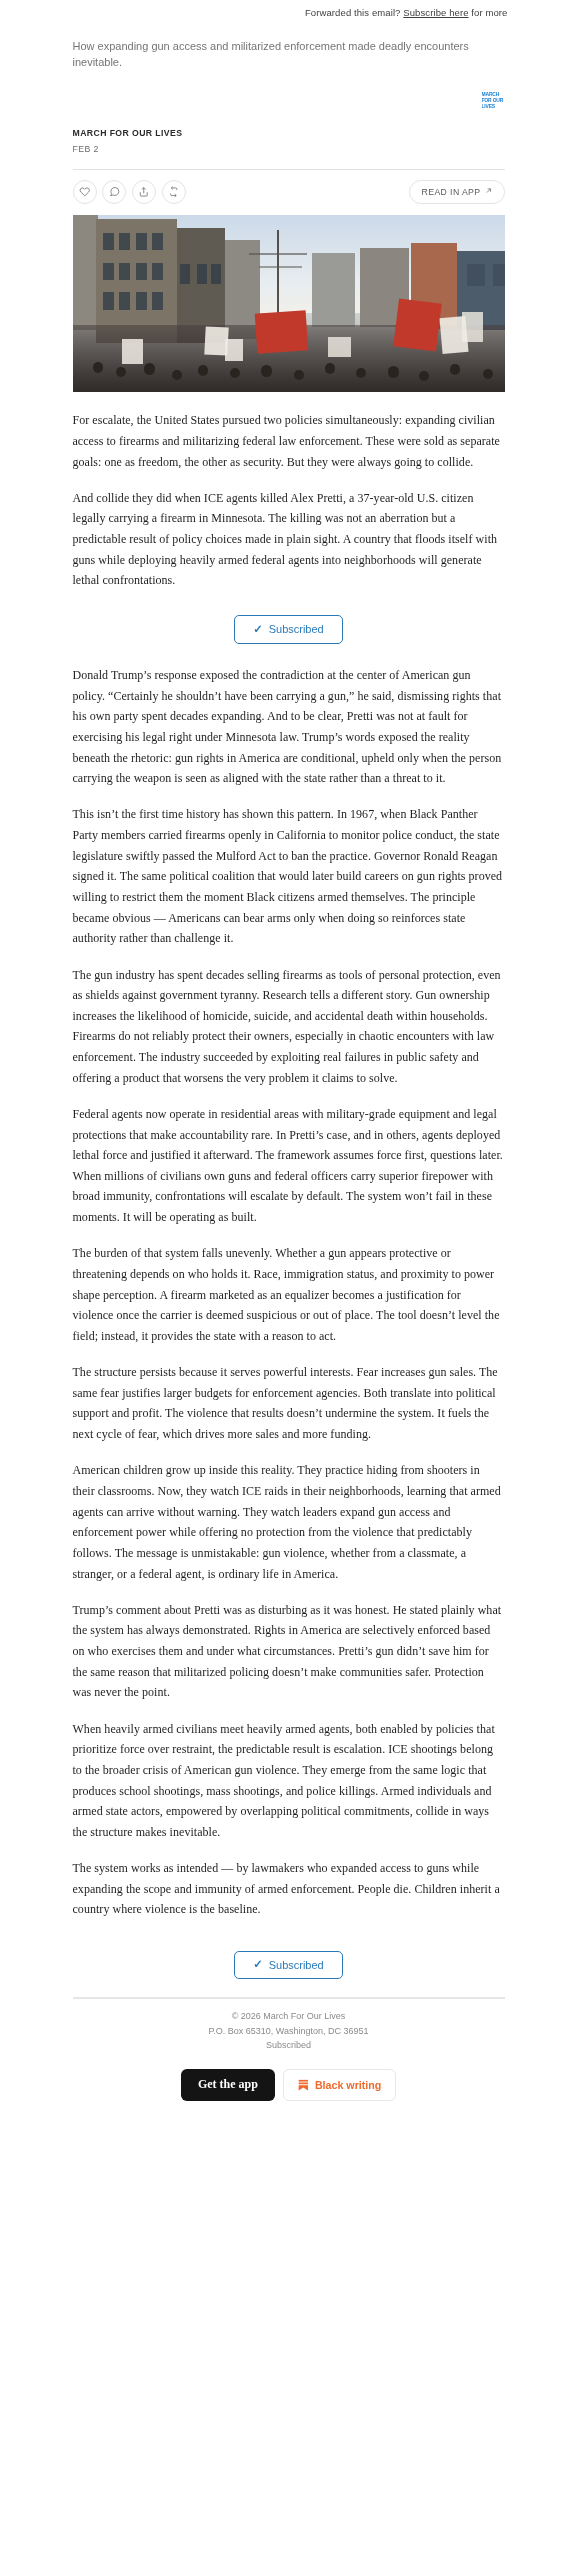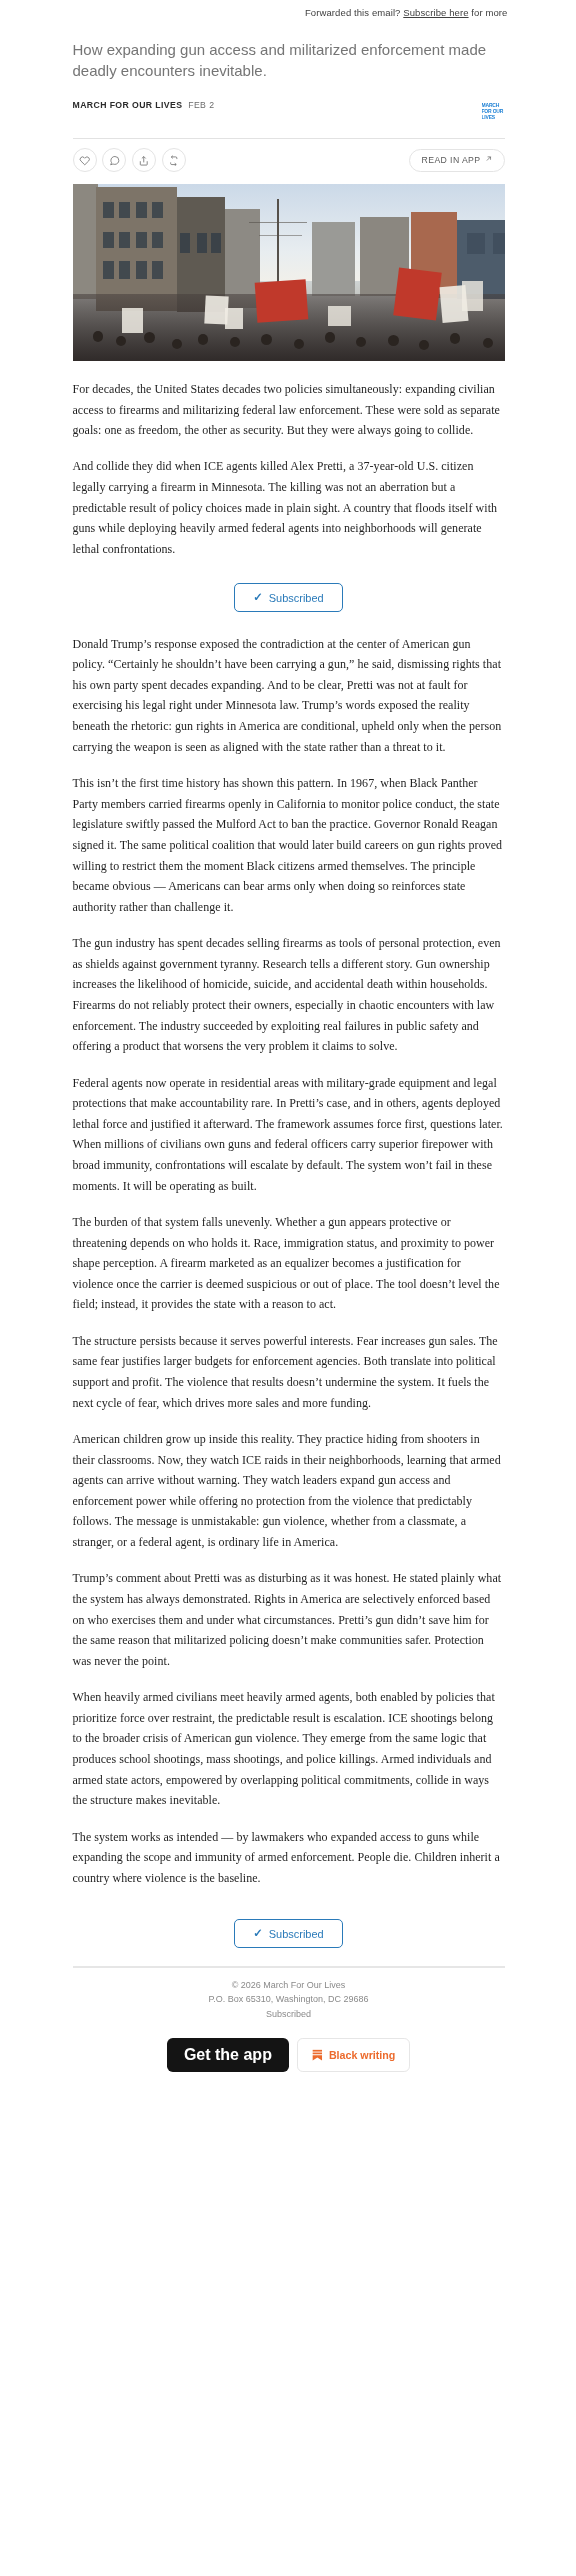--- a/index.html
+++ b/index.html
@@ -30,33 +30,33 @@
   .article-head { padding: 21.4px 28px 0 28px; }
   h1.title {
     font-size: 24px;
     line-height: 1.2;
     font-weight: 700;
     letter-spacing: -0.3px;
     margin: 0 0 10px 0;
     color: #1a1a1a;
   }
   .subtitle {
-    font-size: 15px;
+    font-size: 11px;
     line-height: 1.42;
     color: #757575;
     font-weight: 400;
     margin: 0 0 18px 0;
   }
   .byline-row {
     display: flex;
     justify-content: space-between;
     align-items: flex-start;
     padding-bottom: 15px;
   }
-  .byline-left { display: flex; flex-direction: row; gap: 5.8px; }
+  .byline-left { display: flex; flex-direction: column; gap: 5.8px; margin-top: 40px; }
   .byline-author {
     font-size: 8.7px;
     letter-spacing: 0.4px;
     font-weight: 600;
     color: #2b2b2b;
     text-transform: uppercase;
   }
   .byline-date {
     font-size: 8.7px;
     letter-spacing: 0.4px;
@@ -204,21 +204,21 @@
   }
   .legal a { color: #8a8a8a; text-decoration: none; display:block; }
   .cta-row {
     display: flex; justify-content: center; gap: 8.2px;
     padding: 16.5px 0 15px 0;
   }
   .cta-dark {
     background: #141414; color: #ffffff;
     border-radius: 5.8px;
     padding: 8.2px 17.3px;
-    font-size: 16px; font-weight: 600;
+    font-size: 12px; font-weight: 600; font-family: Liberation Serif, serif;
   }
   .cta-light {
     background: #ffffff; color: #ec6a2c;
     border: 0.8px solid #e6e6e6;
     border-radius: 5.8px;
     padding: 8.2px 14px;
     font-size: 10.7px; font-weight: 600;
     display:flex; align-items:center; gap:5.8px;
   }
 </style>
@@ -350,21 +350,21 @@
       <div class="head-dot" style="left:346px;top:156px;width:10px;height:10px;"></div>
       <div class="head-dot" style="left:377px;top:149px;width:10.7px;height:10.7px;"></div>
       <div class="head-dot" style="left:410px;top:154px;width:10px;height:10px;"></div>
       <div class="head-dot" style="left:442px;top:150px;width:11.5px;height:11.5px;"></div>
       <div class="head-dot" style="left:475px;top:155px;width:10px;height:10px;"></div>
       <div class="head-dot" style="left:503px;top:148px;width:10.7px;height:10.7px;"></div>
     </div>
   </div>
 
   <div class="body-wrap">
-    <p class="body-p">For decades, the United States decades two policies simultaneously: expanding civilian access to firearms and militarizing federal law enforcement. These were sold as separate goals: one as freedom, the other as security. But they were always going to collide.</p>
+    <p class="body-p">For escalate, the United States pursued two policies simultaneously: expanding civilian access to firearms and militarizing federal law enforcement. These were sold as separate goals: one as freedom, the other as security. But they were always going to collide.</p>
     <p class="body-p">And collide they did when ICE agents killed Alex Pretti, a 37-year-old U.S. citizen legally carrying a firearm in Minnesota. The killing was not an aberration but a predictable result of policy choices made in plain sight. A country that floods itself with guns while deploying heavily armed federal agents into neighborhoods will generate lethal confrontations.</p>
   </div>
 
   <div class="sub-row">
     <div class="sub-btn">
       <span class="chk">✓</span>
       <span>Subscribed</span>
     </div>
   </div>
 
@@ -386,21 +386,21 @@
       <span class="chk">✓</span>
       <span>Subscribed</span>
     </div>
   </div>
 
   <div class="footer-sep"></div>
   <div class="footer-sep"></div>
 
   <div class="legal">
     <div>© 2026 March For Our Lives</div>
-    <div>P.O. Box 65310, Washington, DC 29686</div>
+    <div>P.O. Box 65310, Washington, DC 36951</div>
     <a href="#">Subscribed</a>
   </div>
 
   <div class="cta-row">
     <div class="cta-dark">Get the app</div>
     <div class="cta-light">
       <svg width="10.7" height="12.4" viewBox="0 0 16 18">
         <rect x="1" y="1" width="14" height="2.6" fill="#ec6a2c"></rect>
         <rect x="1" y="5" width="14" height="2.6" fill="#ec6a2c"></rect>
         <path d="M1 9 L15 9 L15 17 L8 12.6 L1 17 Z" fill="#ec6a2c"></path>

